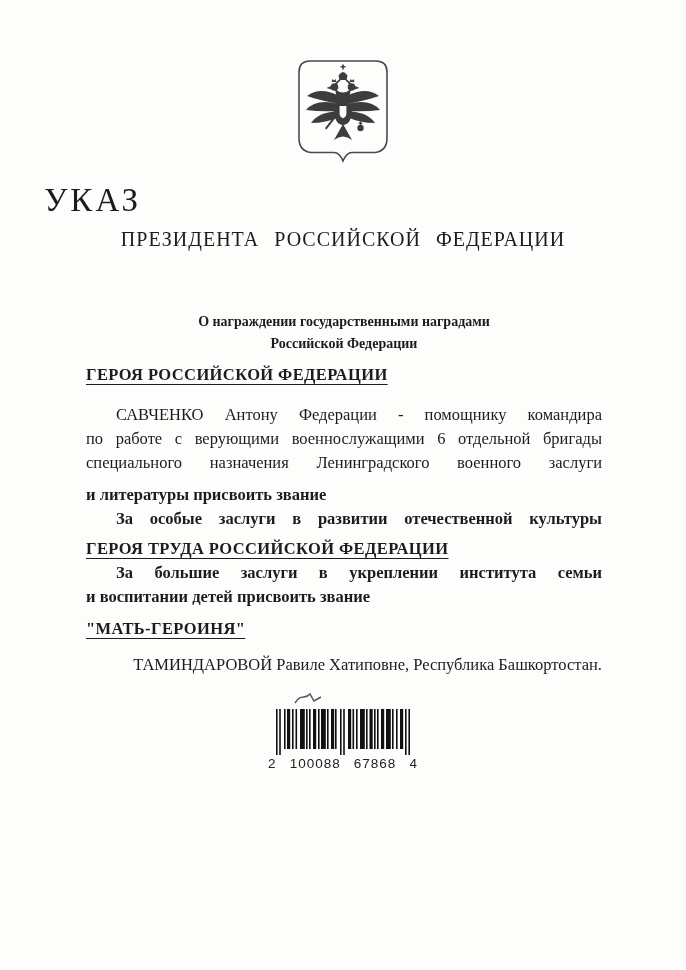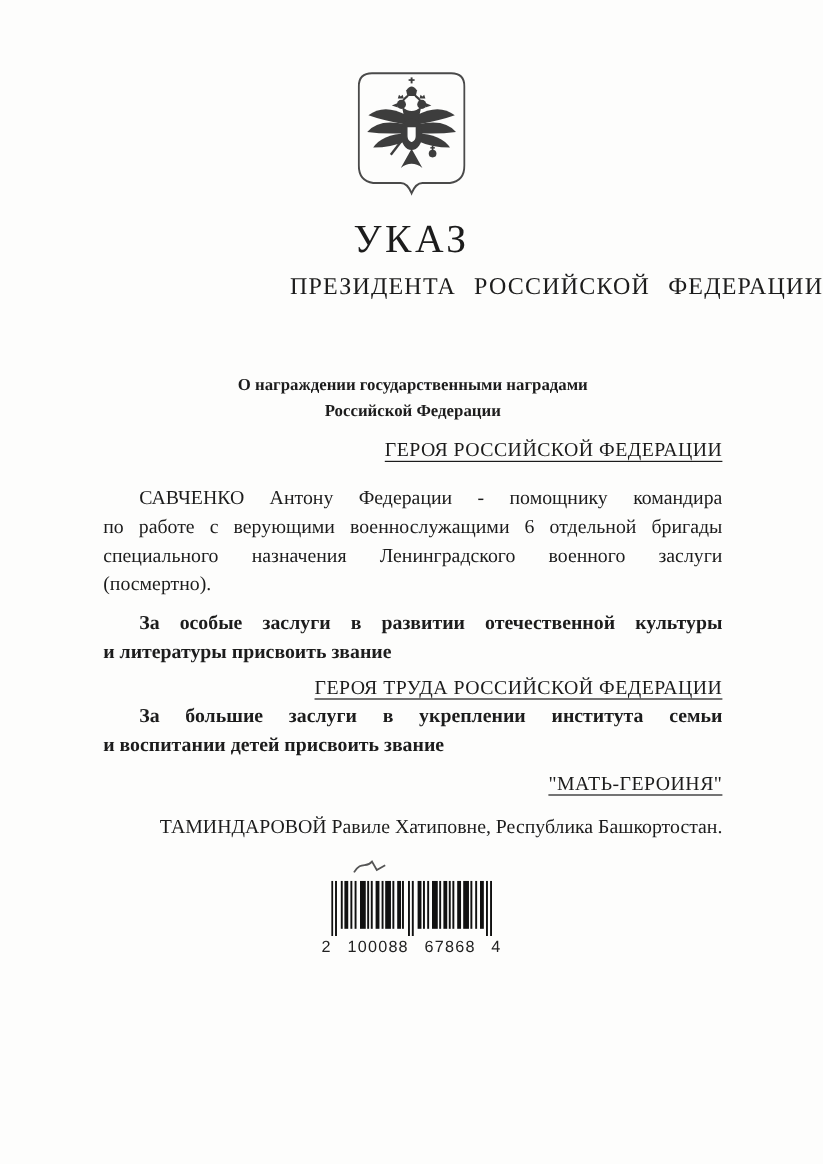--- a/index.html
+++ b/index.html
@@ -11,29 +11,29 @@
     color:#1c1c1c;
     font-family:"Liberation Serif", serif;
     overflow:hidden;
     box-shadow:0 0 4px rgba(0,0,0,.2);
   }
   .emblem-wrap { width:90px; margin:60px auto 0; }
   .emblem-wrap svg { display:block; }
 
   .decree-title {
     margin-top:10px;
-    text-align:center;
     font-size:33px;
     letter-spacing:3px;
     font-weight:400;
     line-height:1;
+    padding-left:44px;
   }
   .decree-issuer {
     margin-top:12px;
-    text-align:right;
+    text-align:center;
     font-size:20px;
     letter-spacing:1px;
     word-spacing:9px;
     line-height:1;
   }
   .content { margin:0 84px 0 86px; font-size:16.5px; }
 
   .subject {
     margin-top:62px;
     text-align:center;
@@ -51,23 +51,24 @@
   .blk-h1 { margin-top:8px; }
   .blk-p2 { margin-top:16px; }
   .blk-b3 { margin-top:8px; }
   .blk-h4 { margin-top:6px; }
   .blk-p5 { margin-top:12px; }
   .blk-b6 { }
   .blk-h7 { margin-top:8px; }
   .blk-p8 { margin-top:12px;text-align:right; }
 
   .heading-line {
-    text-align:right;
+    text-align:left;
     line-height:24px;
     letter-spacing:.4px;
+    font-weight:bold;
   }
   .heading-line span {
     text-decoration:underline;
     text-underline-offset:4px;
     text-decoration-thickness:1.2px;
   }
 
   .barcode-area {
     margin-top:14px;
     display:flex;
@@ -133,26 +134,25 @@
 
 
     <div class="blk-h1 heading-line">
       <span>ГЕРОЯ РОССИЙСКОЙ ФЕДЕРАЦИИ</span>
     </div>
 
     <div class="blk-p2">
       <div class="line j indent">САВЧЕНКО Антону Федерации - помощнику командира</div>
       <div class="line j">по работе с верующими военнослужащими 6 отдельной бригады</div>
       <div class="line j">специального назначения Ленинградского военного заслуги</div>
-      <div class="line">(посмертно).</div>
     </div>
 
     <div class="blk-b3 bold">
+      <div class="line">и литературы присвоить звание</div>
       <div class="line j indent">За особые заслуги в развитии отечественной культуры</div>
-      <div class="line">и литературы присвоить звание</div>
     </div>
 
     <div class="blk-h4 heading-line">
       <span>ГЕРОЯ ТРУДА РОССИЙСКОЙ ФЕДЕРАЦИИ</span>
     </div>
 
 
     <div class="blk-b6 bold">
       <div class="line j indent">За большие заслуги в укреплении института семьи</div>
       <div class="line">и воспитании детей присвоить звание</div>

